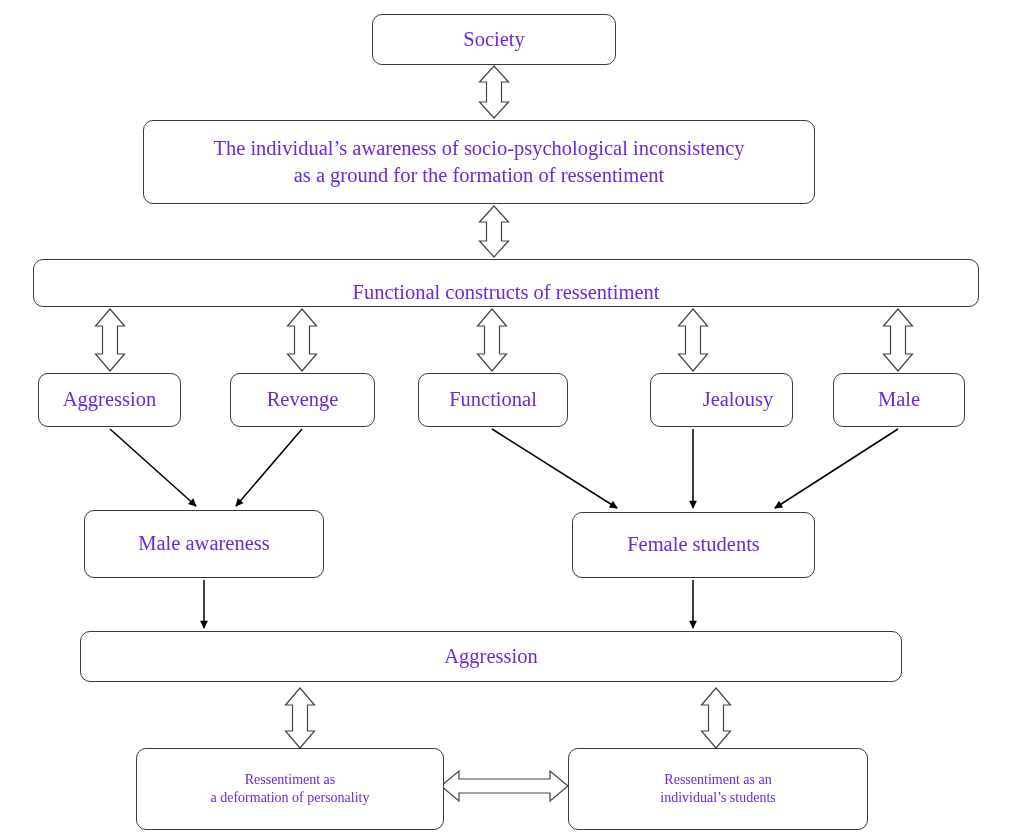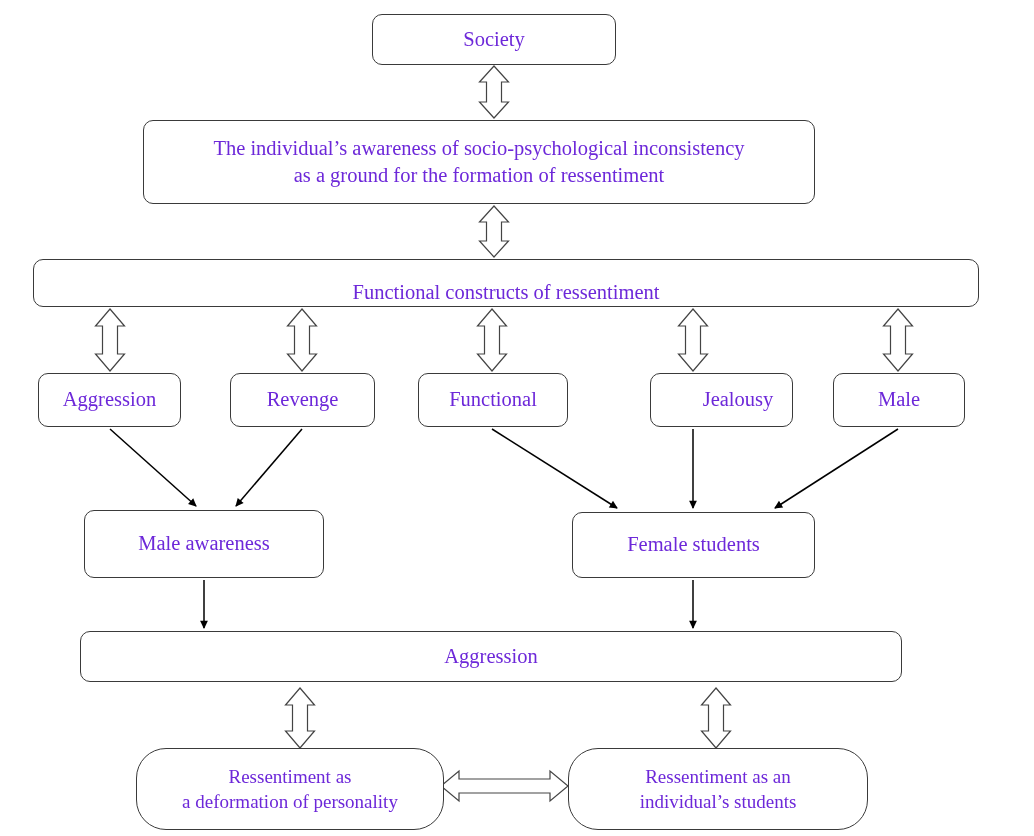--- a/index.html
+++ b/index.html
@@ -36,21 +36,21 @@
   }
   #svg-layer {
     position: absolute;
     left: 0;
     top: 0;
     width: 1034px;
     height: 836px;
     z-index: 1;
   }
   .fs-20 { font-size: 20.5px; }
-  .fs-19 { font-size: 19px; border-radius: 30px; }
+  .fs-19 { font-size: 14px; }
 </style>
 </head>
 <body>
 
 <div id="diagram-root">
 
   <svg id="svg-layer" viewBox="0 0 1034 836" xmlns="http://www.w3.org/2000/svg">
     <defs>
       <marker id="solidhead" markerWidth="9" markerHeight="9" refX="7.6" refY="4.5" orient="auto" markerUnits="userSpaceOnUse">
         <path d="M0.4,0.6 L8.6,4.5 L0.4,8.4 Z" fill="#000000"></path>

